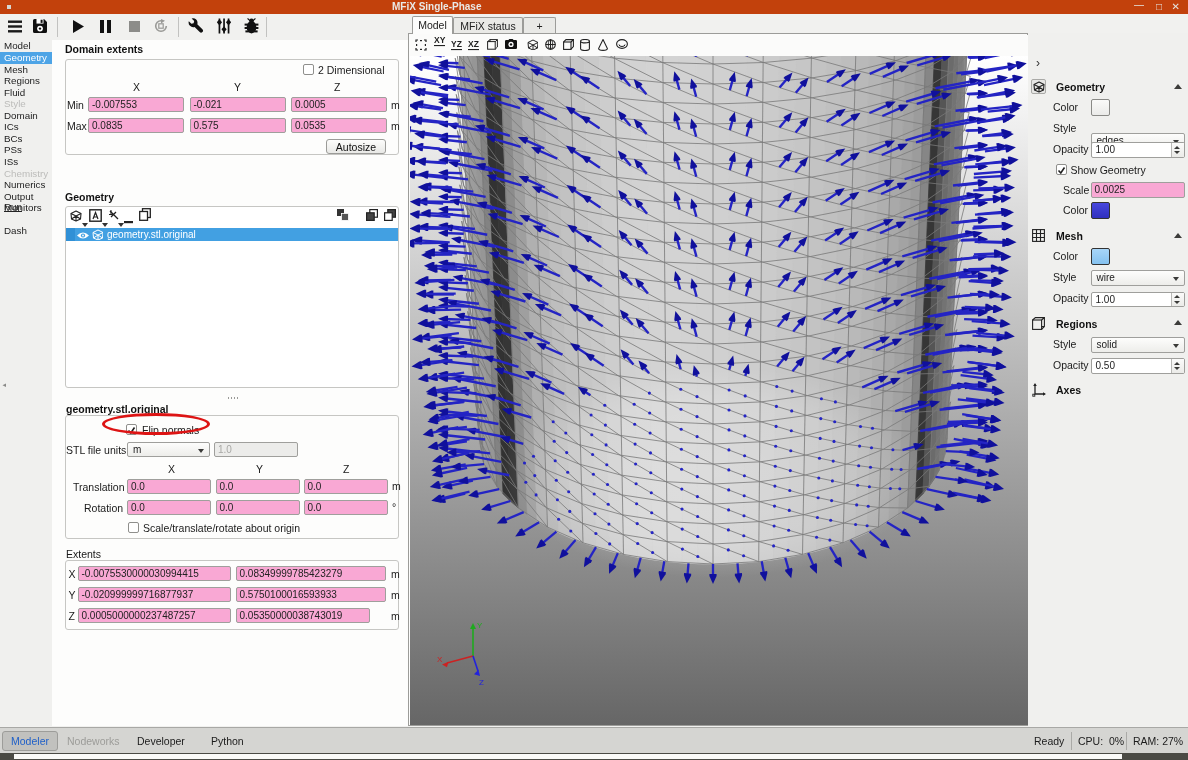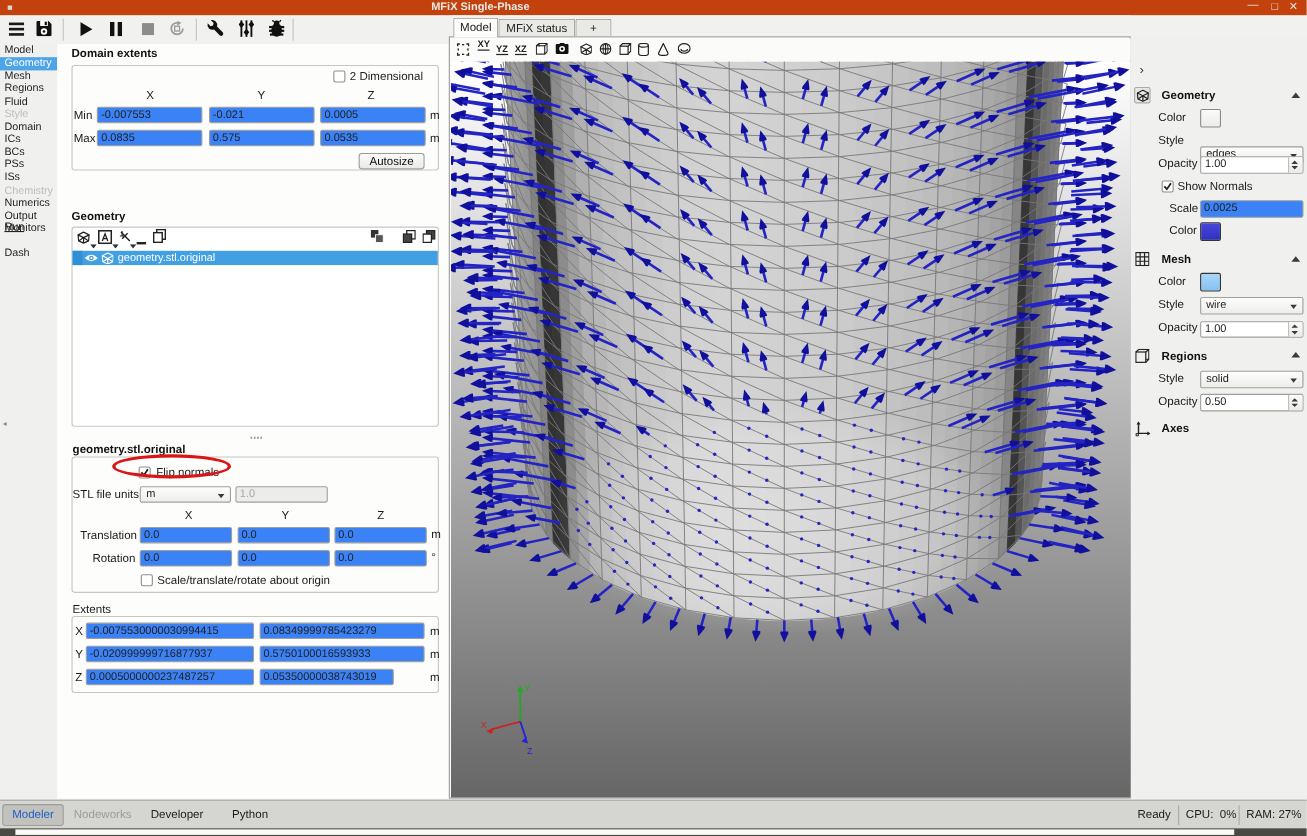--- a/index.html
+++ b/index.html
@@ -15,21 +15,21 @@
 
 #nav{left:0;top:40px;width:52px;height:686px;background:#f0f0ee;}
 .navi{position:absolute;left:0;width:52px;height:11.55px;line-height:11.55px;padding-left:4px;font-size:9.8px;color:#232323;}
 .navi.sel{background:#4da4e6;color:#fdfeff;}
 .navi.dis{color:#bcbcba;}
 
 #lpanel{left:52px;top:40px;width:356px;height:686px;background:#fdfdfc;}
 .gframe{position:absolute;border:1px solid #c6c6c3;border-radius:3px;background:#fdfdfc;}
 .h1{position:absolute;font-weight:bold;font-size:10.5px;color:#111;}
 .lab{position:absolute;font-size:10.5px;color:#1a1a1a;white-space:nowrap;}
-.inp{position:absolute;background:#3b82f6;border:1px solid #9f9f9c;border-radius:2px;font-size:10px;line-height:13px;padding-left:3px;color:#222;white-space:nowrap;overflow:hidden;}
+.inp{position:absolute;background:#f9a8d4;border:1px solid #9f9f9c;border-radius:2px;font-size:10px;line-height:13px;padding-left:3px;color:#222;white-space:nowrap;overflow:hidden;}
 .inp.dis{background:#ececea;color:#a8a8a5;}
 .cb{position:absolute;width:11px;height:11px;background:#fff;border:1px solid #8f8f8c;border-radius:2px;}
 .combo{position:absolute;background:linear-gradient(#fdfdfc,#ededea);border:1px solid #9f9f9c;border-radius:2px;font-size:10px;padding-left:5px;color:#222;}
 .combo .ar{position:absolute;right:5px;top:50%;margin-top:-1px;width:0;height:0;border-left:3.5px solid transparent;border-right:3.5px solid transparent;border-top:4px solid #3a3a38;}
 .spin{position:absolute;background:#fff;border:1px solid #9f9f9c;border-radius:2px;font-size:10px;padding-left:4px;color:#222;}
 .spin .btns{position:absolute;right:0;top:0;bottom:0;width:13px;border-left:1px solid #b9b9b6;background:linear-gradient(#fbfbfa,#ebebe8);}
 .spin .up{position:absolute;right:3.2px;top:2.5px;width:0;height:0;border-left:3px solid transparent;border-right:3px solid transparent;border-bottom:3.6px solid #3a3a38;}
 .spin .dn{position:absolute;right:3.2px;bottom:2.5px;width:0;height:0;border-left:3px solid transparent;border-right:3px solid transparent;border-top:3.6px solid #3a3a38;}
 .btn{position:absolute;background:linear-gradient(#fcfcfb,#e9e9e6);border:1px solid #9b9b98;border-radius:3px;font-weight:normal;font-size:10.5px;text-align:center;color:#111;}
 
@@ -249,21 +249,21 @@
     <div class="lab" style="left:16.5px;top:527.5px;">X</div>
     <div class="inp" style="left:25.5px;top:525.5px;width:153px;height:15px;">-0.0075530000030994415</div>
     <div class="inp" style="left:183.5px;top:525.5px;width:150px;height:15px;">0.08349999785423279</div>
     <div class="lab" style="left:339px;top:527.5px;">m</div>
     <div class="lab" style="left:16.5px;top:548.5px;">Y</div>
     <div class="inp" style="left:25.5px;top:546.5px;width:153px;height:15px;">-0.020999999716877937</div>
     <div class="inp" style="left:183.5px;top:546.5px;width:150px;height:15px;">0.5750100016593933</div>
     <div class="lab" style="left:339px;top:548.5px;">m</div>
     <div class="lab" style="left:16.5px;top:569.5px;">Z</div>
     <div class="inp" style="left:25.5px;top:567.5px;width:153px;height:15px;">0.0005000000237487257</div>
-    <div class="inp" style="left:183.5px;top:567.5px;width:122px;height:15px;">0.05350000038743019</div>
+    <div class="inp" style="left:183.5px;top:567.5px;width:134px;height:15px;">0.05350000038743019</div>
     <div class="lab" style="left:339px;top:569.5px;">m</div>
   </div>
 <div class="abs" id="tabzone">
     <div class="tab act" style="left:4px;width:41px;">Model</div>
     <div class="tab" style="left:45px;width:70px;">MFiX status</div>
     <div class="tab" style="left:115px;width:33px;">+</div>
   </div>
 <div class="abs" id="pane">
     <div id="vticons">
       <div class="icon" style="left:4.6px;top:4px;"><svg width="12" height="12" viewBox="0 0 12 12">
@@ -1522,21 +1522,21 @@
     <div class="colarr" style="left:146px;top:51px;"></div>
     <div class="rlab" style="left:25px;top:68px;">Color</div>
     <div class="swatch" style="left:62.5px;top:66px;width:19px;height:17px;background:linear-gradient(#fafaf9,#ebebe9);"></div>
     <div class="rlab" style="left:25px;top:89px;">Style</div>
     <div class="combo" style="left:62.5px;top:88px;width:94px;height:15.5px;line-height:13.5px;margin-top:12px;">edges<span class="ar"></span></div>
     <div class="rlab" style="left:25px;top:110px;">Opacity</div>
     <div class="spin" style="left:62.5px;top:109px;width:94px;height:15.5px;line-height:13.5px;">1.00<span class="btns"></span><span class="up"></span><span class="dn"></span></div>
     <div class="cb" style="left:28px;top:131px;"><svg width="9" height="9" viewBox="0 0 9 9">
         <path d="M1.5,4.5L3.8,7L7.5,1.5" stroke="#222" stroke-width="1.6" fill="none"></path>
       </svg></div>
-    <div class="rlab" style="left:42.5px;top:131px;">Show Normals</div>
+    <div class="rlab" style="left:42.5px;top:131px;">Show Geometry</div>
     <div class="rlab" style="left:35px;top:151px;">Scale</div>
     <div class="inp" style="left:62.5px;top:149px;width:94px;height:15.5px;line-height:14px;">0.0025</div>
     <div class="rlab" style="left:35px;top:171px;">Color</div>
     <div class="swatch" style="left:62.5px;top:168.5px;width:19px;height:17px;background:linear-gradient(#4747dd,#3030bf);border-color:#333;"></div>
     <div class="icon" style="left:4px;top:196px;"><svg width="13" height="13" viewBox="0 0 13 13">
         <g stroke="#222" stroke-width="1.1" fill="none">
           <rect x="0.6" y="0.6" width="11.8" height="11.8"></rect>
           <path d="M4.5,0.6V12.4M8.5,0.6V12.4M0.6,4.5H12.4M0.6,8.5H12.4"></path>
         </g>
       </svg></div>

